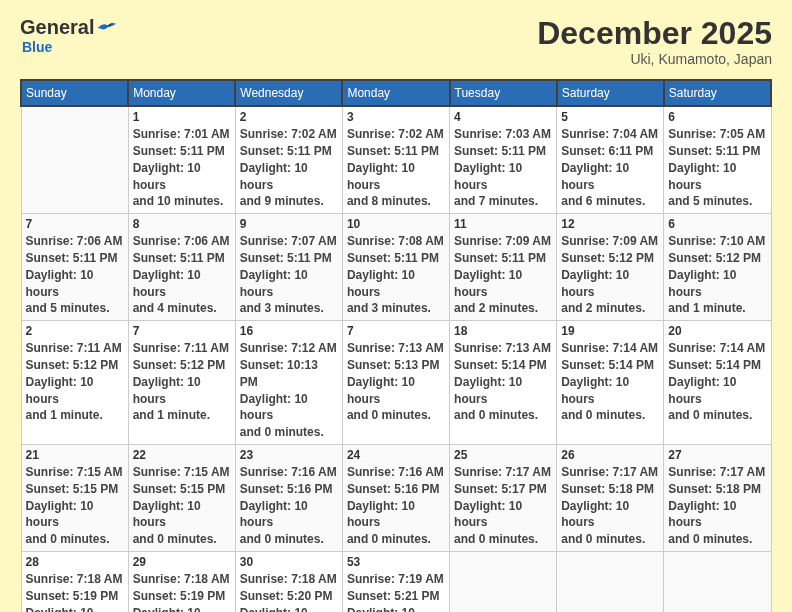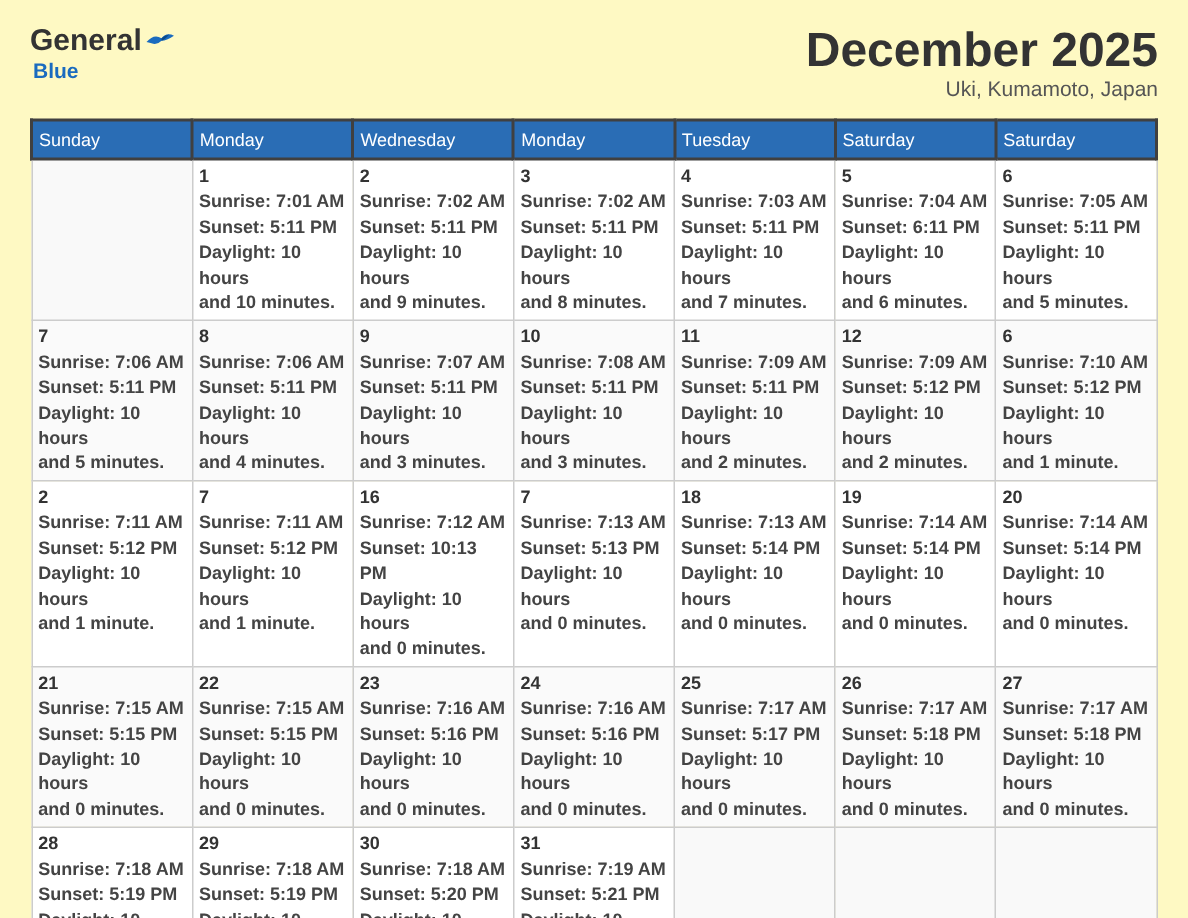--- a/index.html
+++ b/index.html
@@ -348,21 +348,21 @@
 and 1 minute.</div>
           </td>
           <td>
             <div class="day-number">30</div>
             <div class="day-info" style="white-space: pre-line;">Sunrise: 7:18 AM
 Sunset: 5:20 PM
 Daylight: 10 hours
 and 1 minute.</div>
           </td>
           <td>
-            <div class="day-number">31</div>
+            <div class="day-number">53</div>
             <div class="day-info" style="white-space: pre-line;">Sunrise: 7:19 AM
 Sunset: 5:21 PM
 Daylight: 10 hours
 and 2 minutes.</div>
           </td>
           <td class="empty"></td>
           <td class="empty"></td>
           <td class="empty"></td>
         </tr>
       </tbody>

